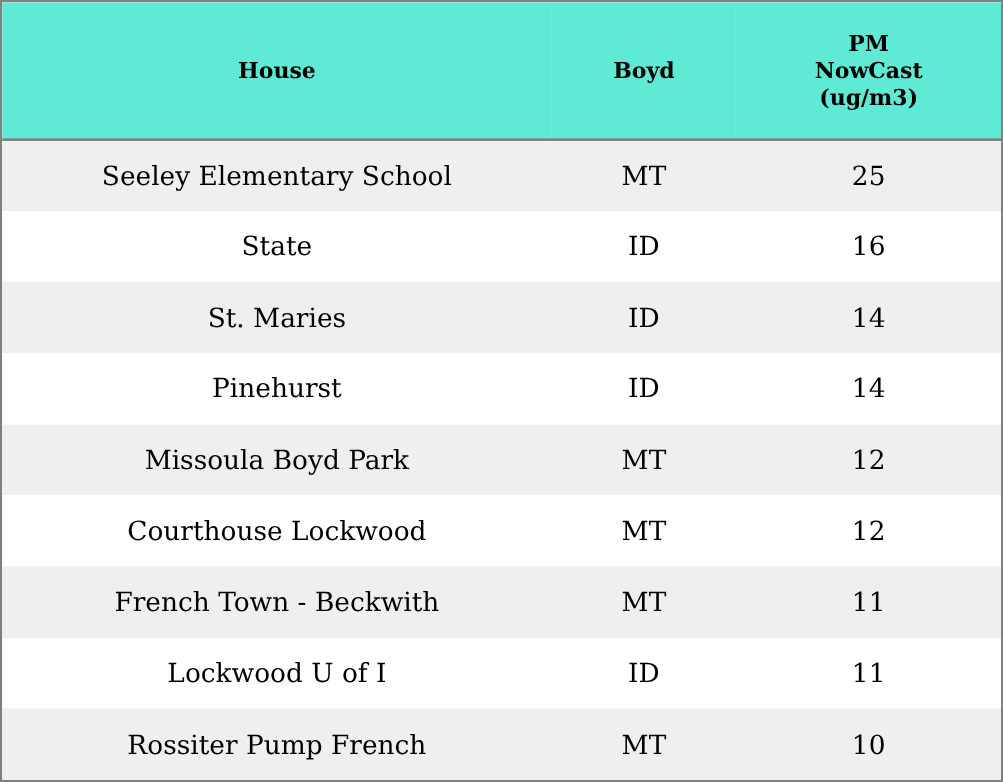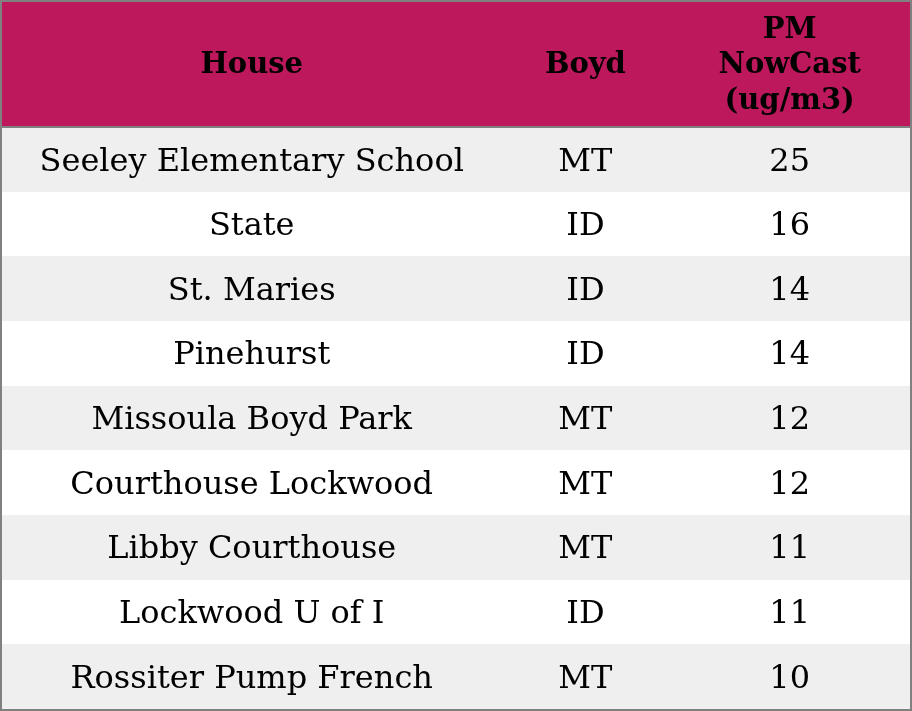--- a/index.html
+++ b/index.html
@@ -21,32 +21,32 @@
     border-collapse: collapse;
     table-layout: fixed;
     font-family: "DejaVu Serif", "Liberation Serif", serif;
     color: #000000;
     text-align: center;
   }
   col.c-site  { width: 55%; }
   col.c-state { width: 18.5%; }
   col.c-pm    { width: 26.5%; }
   thead th {
-    background: #be185d;
+    background: #5eead4;
     border-bottom: 2px solid #808080;
-    font-size: 29px;
+    font-size: 20px;
     font-weight: bold;
     line-height: 1.22;
     height: 124px;
     vertical-align: middle;
     white-space: pre-line;
     padding: 0;
   }
   tbody td {
-    font-size: 32px;
+    font-size: 24px;
     font-weight: normal;
     vertical-align: middle;
     padding: 0;
   }
   tbody tr { height: 57px; }
   tbody tr:nth-child(odd)  { background: #efefef; }
   tbody tr:nth-child(even) { background: #ffffff; }
 </style>
 </head>
 <body>
@@ -92,21 +92,21 @@
           <td>Missoula Boyd Park</td>
           <td>MT</td>
           <td>12</td>
         </tr>
         <tr>
           <td>Courthouse Lockwood</td>
           <td>MT</td>
           <td>12</td>
         </tr>
         <tr>
-          <td>Libby Courthouse</td>
+          <td>French Town - Beckwith</td>
           <td>MT</td>
           <td>11</td>
         </tr>
         <tr>
           <td>Lockwood U of I</td>
           <td>ID</td>
           <td>11</td>
         </tr>
         <tr>
           <td>Rossiter Pump French</td>

